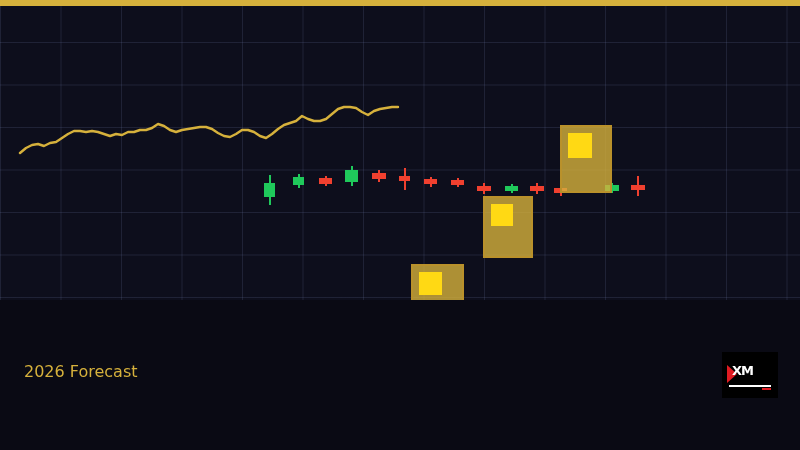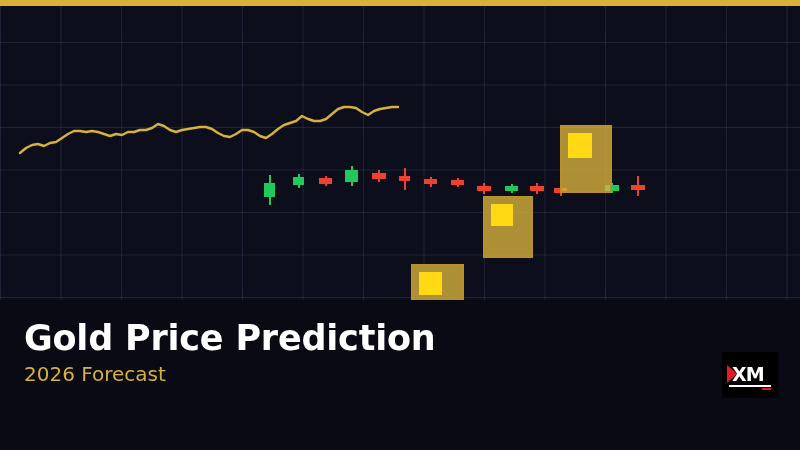--- a/index.html
+++ b/index.html
@@ -65,21 +65,21 @@
     position:absolute;left:0;top:300px;width:800px;height:150px;
     background:#0a0a14;
   }
   #title{
     position:absolute;left:24px;top:18px;
     font-size:35px;font-weight:bold;color:#ffffff;
     letter-spacing:-.2px;white-space:nowrap;
   }
   #subtitle{
     position:absolute;left:24px;top:62px;
-    font-size:20px;color:#d6b13c;white-space:nowrap;
+    font-size:16px;color:#d6b13c;white-space:nowrap;
   }
   #watermark{
     position:absolute;right:24px;top:108px;
     font-size:22px;font-weight:bold;color:#ffffff;white-space:nowrap;
   }
 
   
   #logo{
     position:absolute;left:722px;top:352px;
     width:56px;height:46px;background:#000000;
@@ -87,21 +87,21 @@
   #logo .lg-inner{position:absolute;left:0;top:0;width:100%;height:100%;}
   #logo .lg-tri{
     position:absolute;left:5px;top:13px;
     width:0;height:0;
     border-top:9px solid transparent;
     border-bottom:9px solid transparent;
     border-left:10px solid #e01b22;
   }
   #logo .lg-xm{
     position:absolute;left:10px;top:11px;
-    font-size:19px;font-weight:bold;color:#ffffff;
+    font-size:13px;font-weight:bold;color:#ffffff;
     letter-spacing:-1px;font-family:"DejaVu Sans","Liberation Sans",sans-serif;
   }
   #logo .lg-rule{
     position:absolute;left:7px;top:33px;width:42px;height:2px;background:#ffffff;
   }
   #logo .lg-rule2{
     position:absolute;left:40px;top:36px;width:9px;height:2px;background:#e01b22;
   }
 </style>
 </head>
@@ -181,21 +181,20 @@
         <div class="fbox" style="left: 560px; top: 119px; width: 52px; height: 68px;">
           <div class="nub" style="width: 24px; height: 25px;"></div>
         </div>
         <div class="fbox" style="left: 411px; top: 258px; width: 53px; height: 48px;">
           <div class="nub" style="width: 23px; height: 23px;"></div>
         </div>
       </div>
   </div>
 
   <div id="footer">
-    <div id="title">Gold Price Prediction</div>
     <div id="subtitle">2026 Forecast</div>
   </div>
 
   <div id="logo">
     <div class="lg-inner">
       <div class="lg-tri"></div>
       <div class="lg-xm">XM</div>
       <div class="lg-rule"></div>
       <div class="lg-rule2"></div>
     </div>

